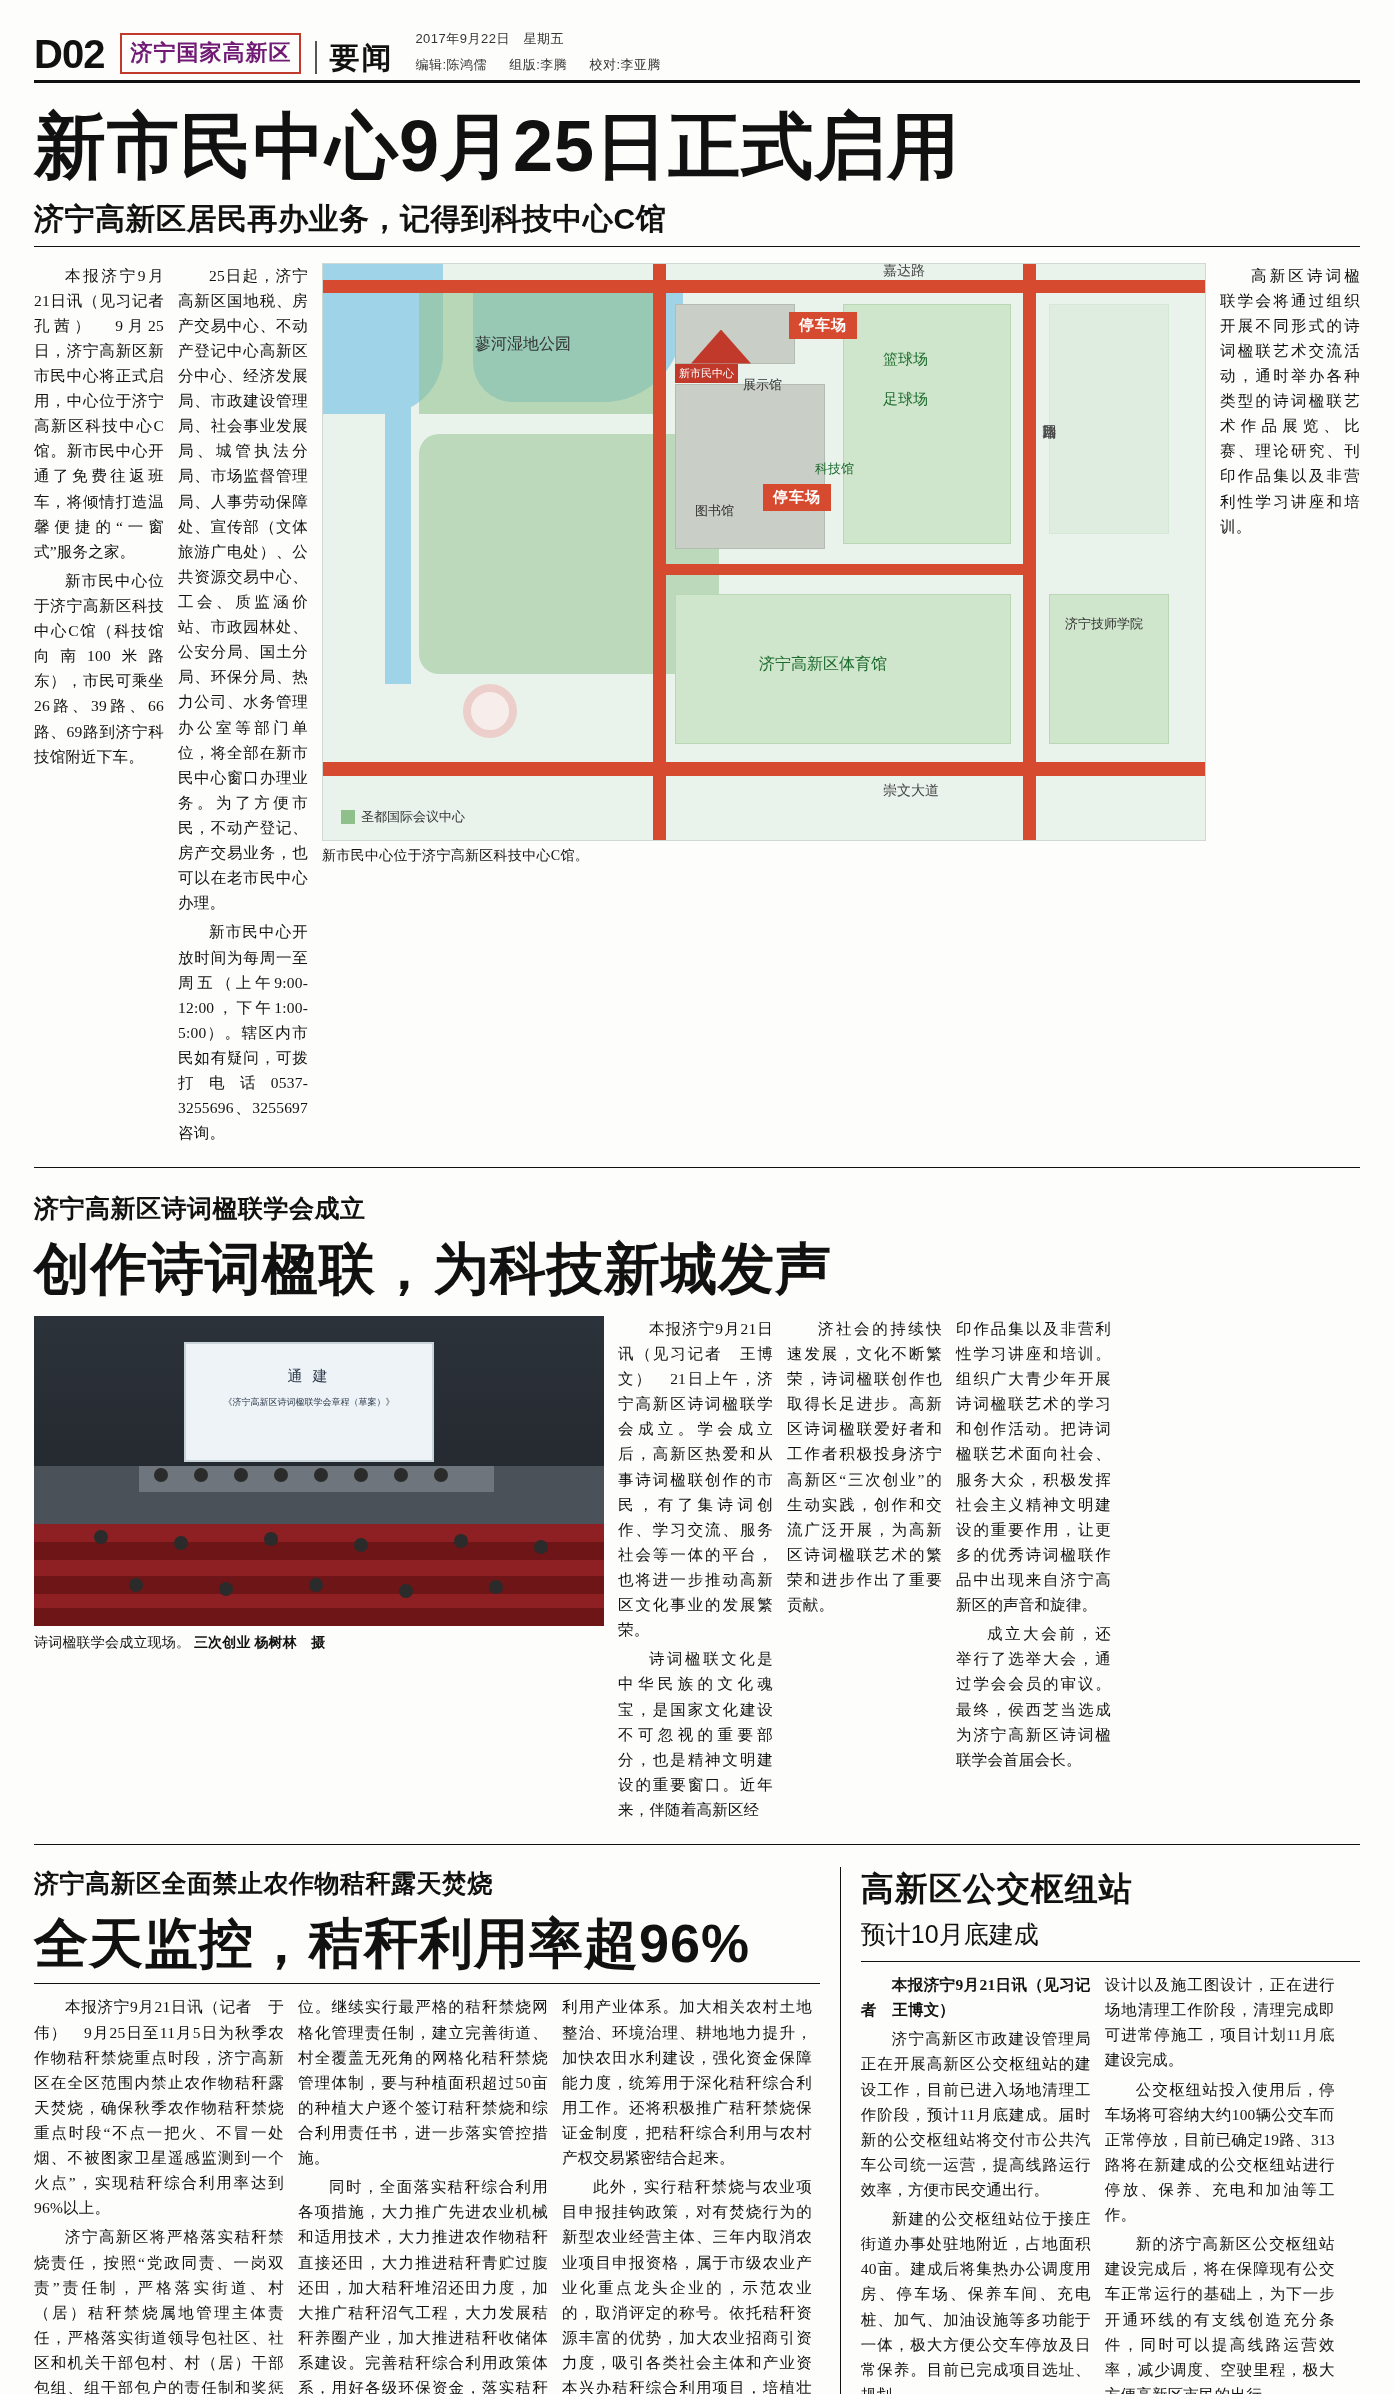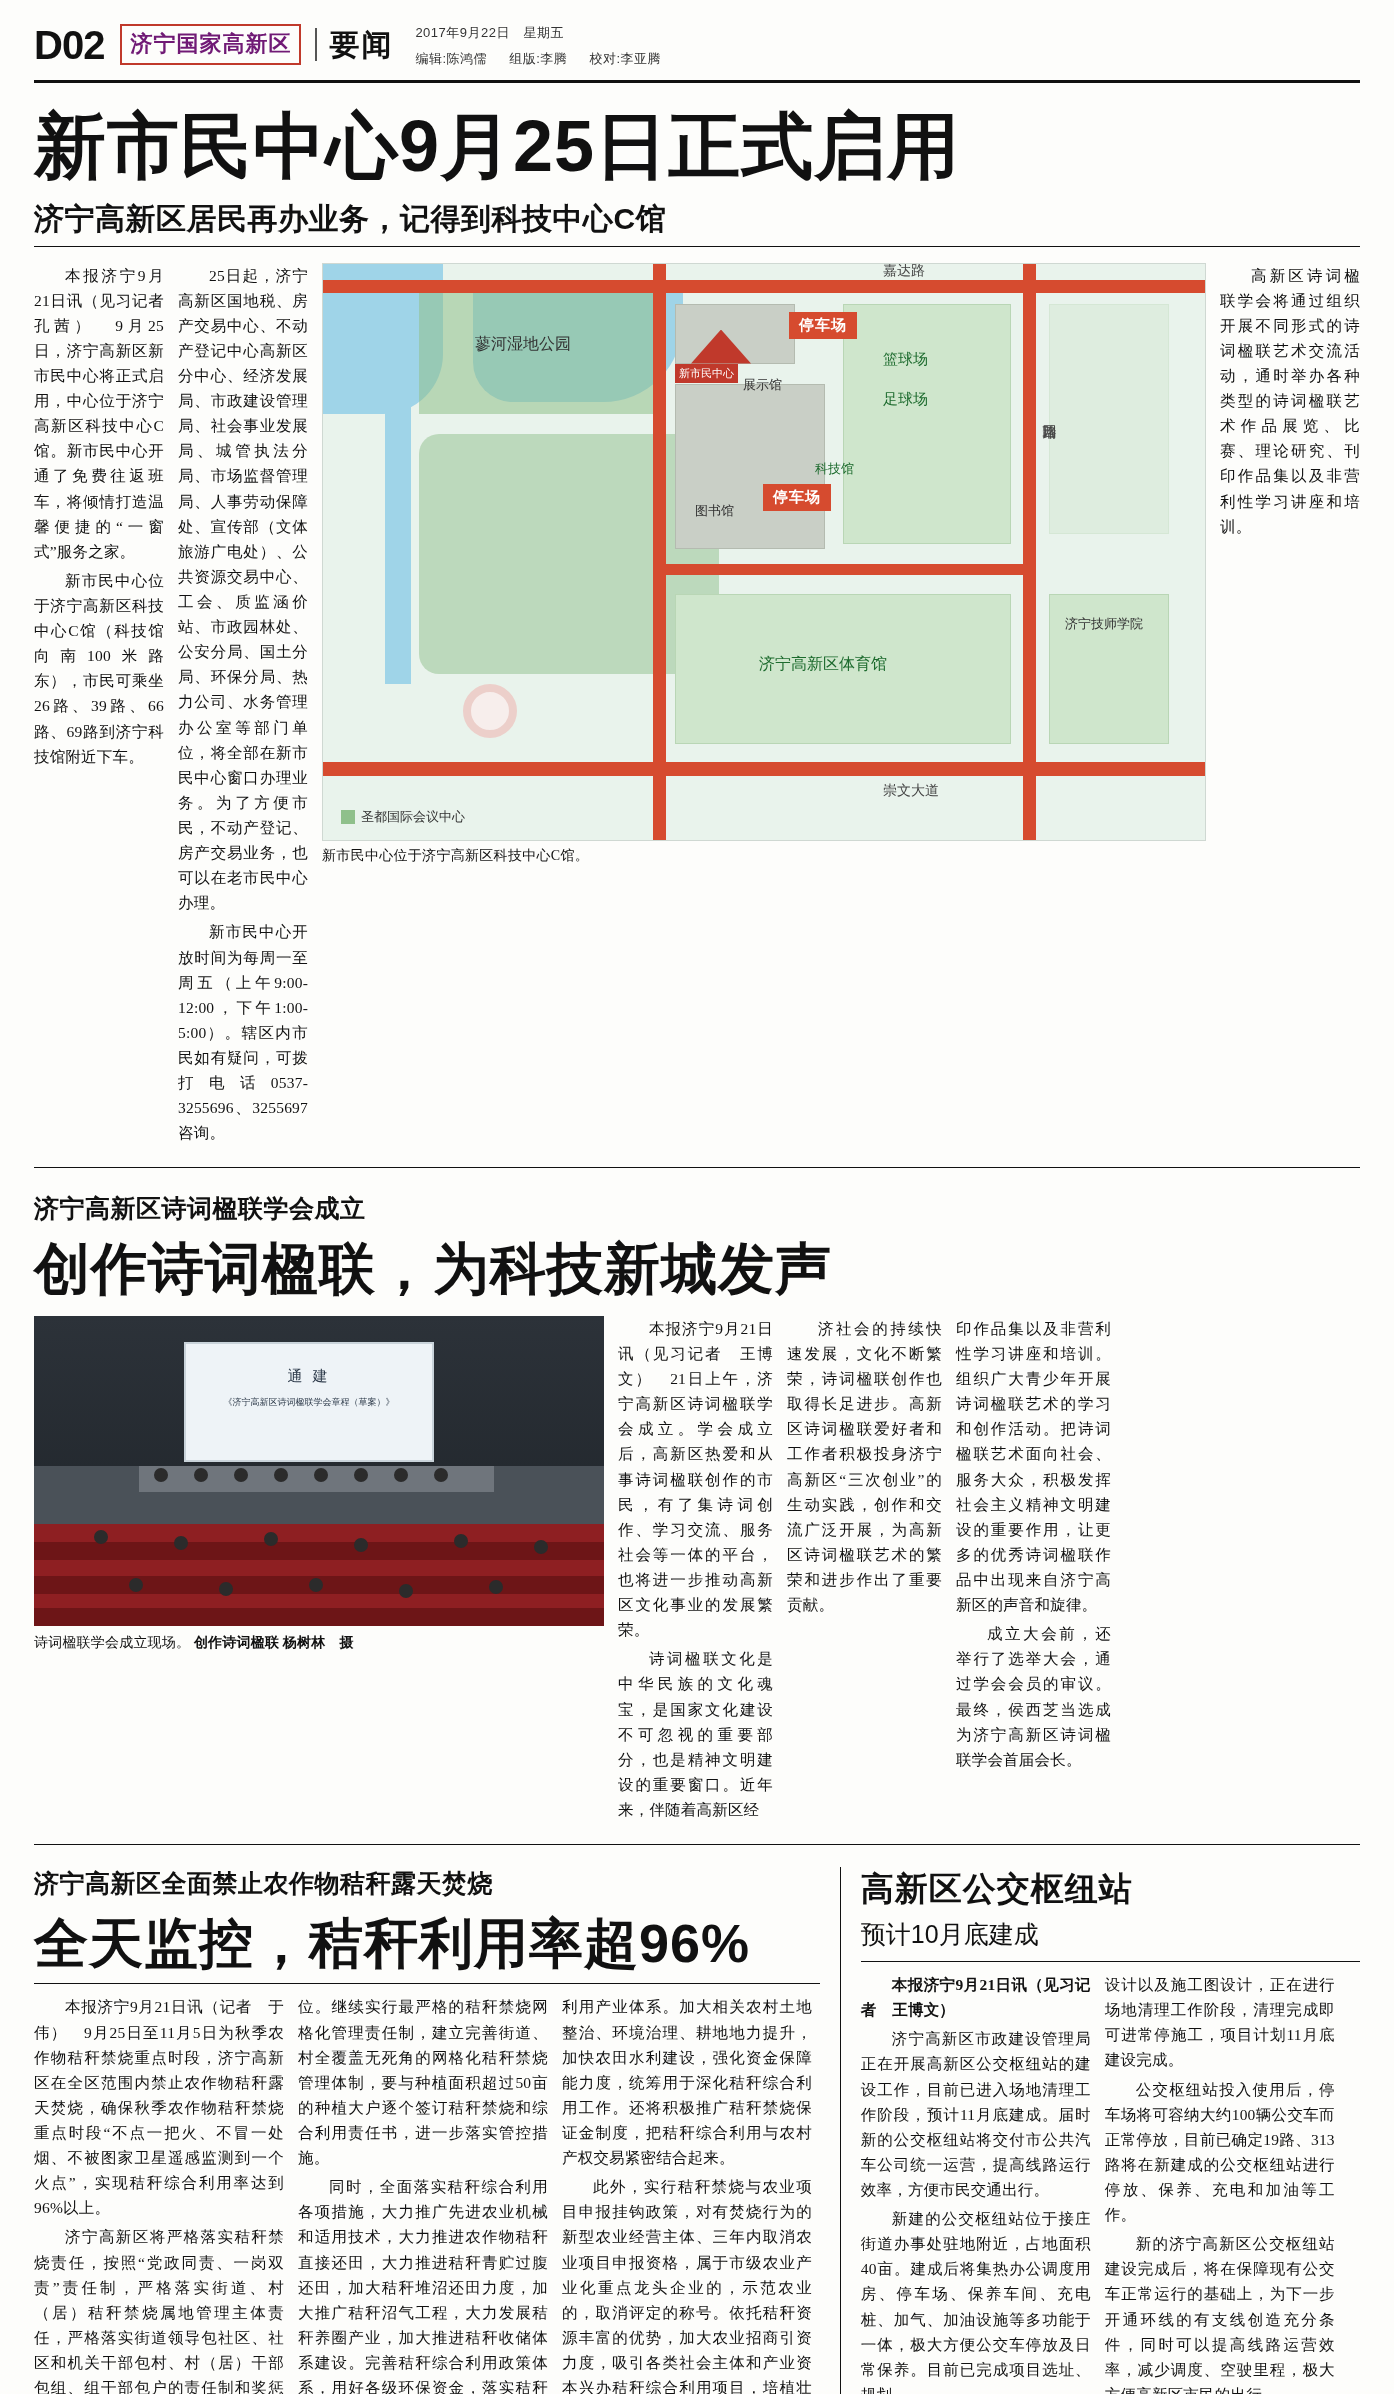--- a/index.html
+++ b/index.html
@@ -8,21 +8,21 @@
     width: 1394px; height: 2394px;
     background: #fdfdfb;
     font-family: "Liberation Serif", "DejaVu Serif", serif;
     color: #111;
     position: relative;
     overflow: hidden;
   }
   .page { position:relative; width:1394px; height:2394px; padding: 0 34px; }
 
   
-  .masthead { display:flex; align-items:center; padding-top: 14px; height: 74px; }
+  .masthead { display:flex; align-items:flex-end; padding-top: 14px; height: 74px; }
   .folio {
     font-family:"Liberation Sans", sans-serif;
     font-size: 40px; font-weight:700; letter-spacing:-1px;
     color:#111; line-height:1; margin-right:16px; padding-top:2px;
   }
   .brandbox {
     border:2px solid #c0392b; padding: 3px 8px 4px 8px; margin-right:10px;
   }
   .brandbox span {
     font-family:Liberation Sans, sans-serif; font-weight:700; font-size:22px;
@@ -281,21 +281,21 @@
           <div class="head" style="left:420px;top:218px"></div>
           <div class="head" style="left:500px;top:224px"></div>
           <div class="head" style="left:95px;top:262px"></div>
           <div class="head" style="left:185px;top:266px"></div>
           <div class="head" style="left:275px;top:262px"></div>
           <div class="head" style="left:365px;top:268px"></div>
           <div class="head" style="left:455px;top:264px"></div>
         </div>
         <div class="caption2">
           <span>诗词楹联学会成立现场。</span>
-          <b>创作诗词楹联 杨树林　摄</b>
+          <b>三次创业 杨树林　摄</b>
         </div>
       </div>
       <div class="col" style="width:155px">
         <p class="indent">本报济宁9月21日讯（见习记者　王博文）　21日上午，济宁高新区诗词楹联学会成立。学会成立后，高新区热爱和从事诗词楹联创作的市民，有了集诗词创作、学习交流、服务社会等一体的平台，也将进一步推动高新区文化事业的发展繁荣。</p>
         <p class="indent">诗词楹联文化是中华民族的文化魂宝，是国家文化建设不可忽视的重要部分，也是精神文明建设的重要窗口。近年来，伴随着高新区经</p>
       </div>
       <div class="col" style="width:155px">
         <p class="indent">济社会的持续快速发展，文化不断繁荣，诗词楹联创作也取得长足进步。高新区诗词楹联爱好者和工作者积极投身济宁高新区“三次创业”的生动实践，创作和交流广泛开展，为高新区诗词楹联艺术的繁荣和进步作出了重要贡献。</p>
       </div>
       <div class="col" style="width:155px">

